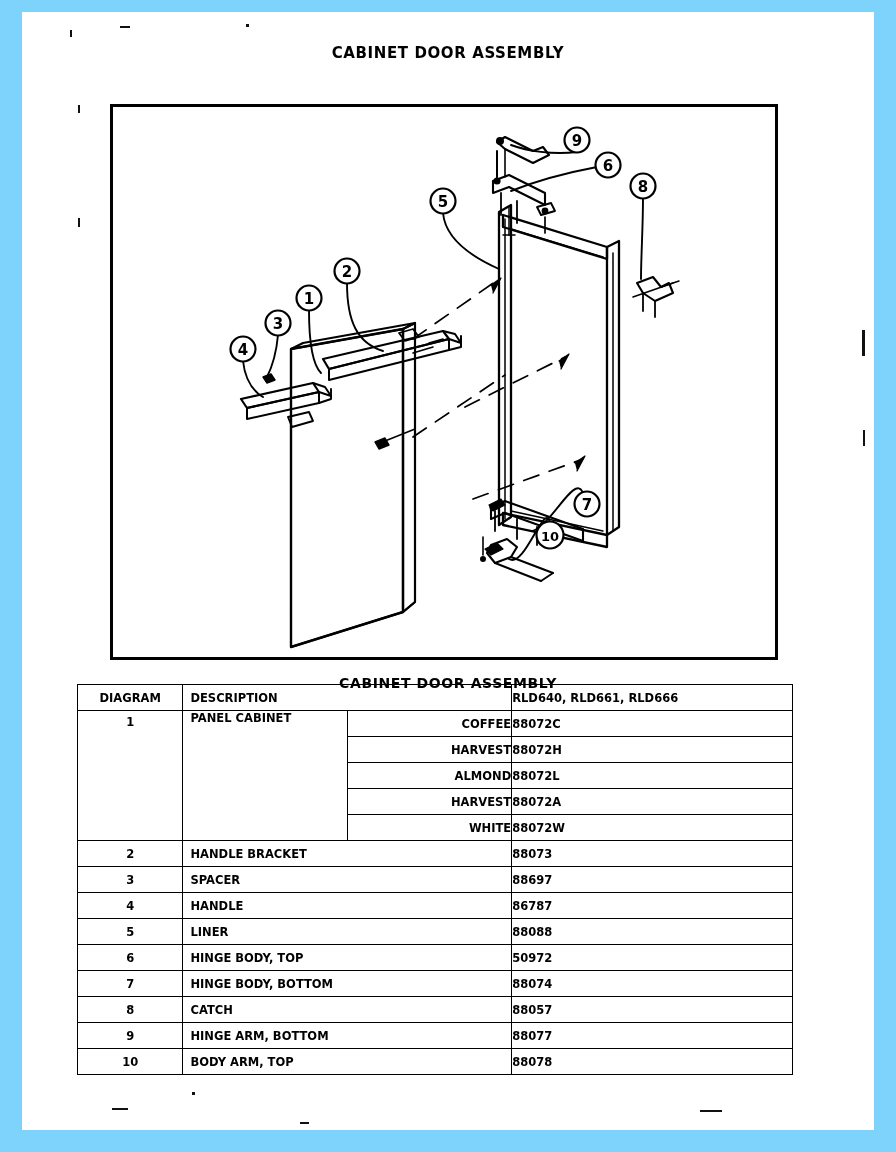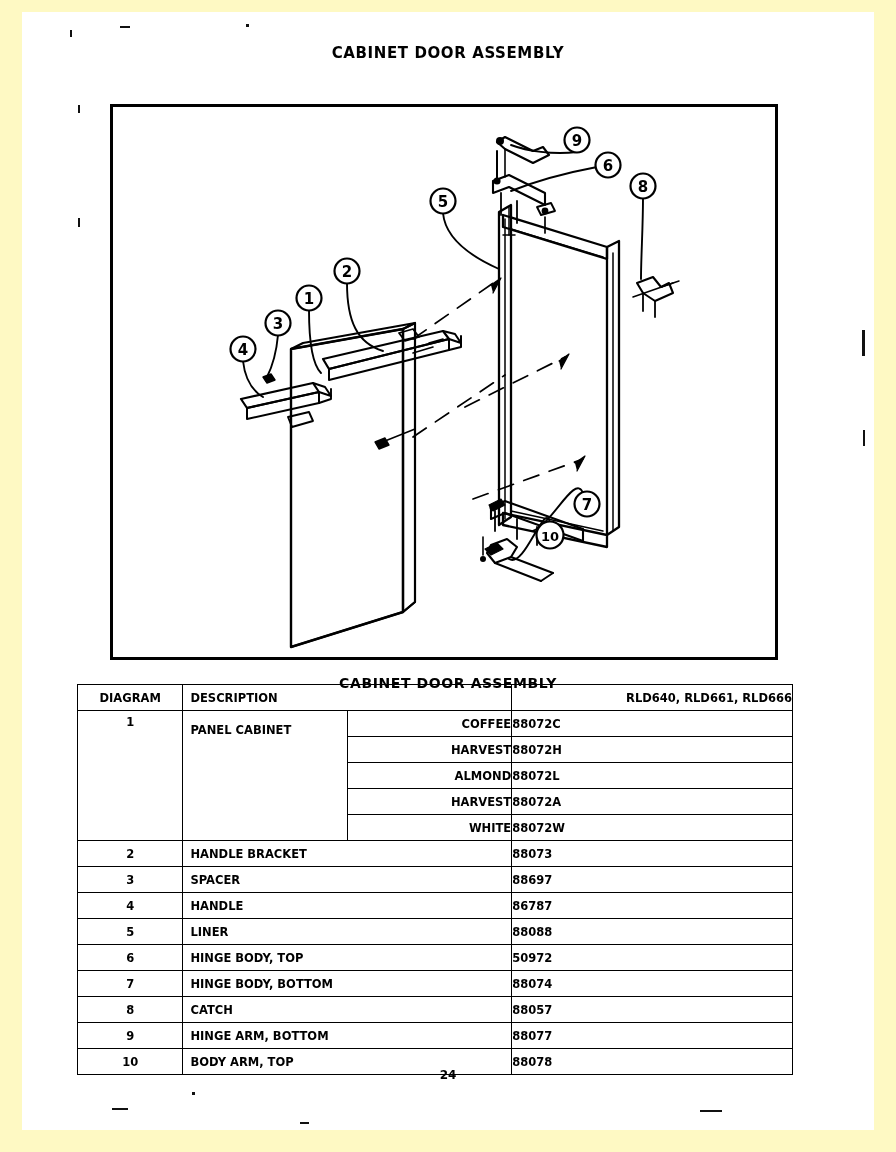--- a/index.html
+++ b/index.html
@@ -4,21 +4,21 @@
 <style>
   html, body {
     margin: 0;
     padding: 0;
     background: #ffffff;
   }
   .page {
     position: relative;
     width: 896px;
     height: 1152px;
-    background: #fef9c3;
+    background: #7dd3fc;
     font-family: "Liberation Sans", sans-serif;
     overflow: hidden;
   }
   
   .sheet {
     position: absolute;
     left: 22px;
     top: 12px;
     width: 852px;
     height: 1118px;
@@ -85,21 +85,21 @@
     padding: 0;
     height: 25px;
     vertical-align: middle;
     font-weight: bold;
   }
   .col-diagram { width: 76px; text-align: center; }
   .col-desc    { width: 232px; padding-left: 7px !important; text-align: left; }
   .col-variant { width: 204px; padding-left: 7px !important; text-align: right; }
   .col-part    { width: 204px; text-align: left; }
   .hdr-desc    { padding-left: 7px !important; text-align: left; }
-  .hdr-part    { text-align: right; }
+  .hdr-part    { text-align: left; }
   .nb-right { border-right: none !important; margin-left: 14px; }
   .thick-outer { border-width: 2.5px; }
 
   .page-number {
     position: absolute;
     left: 0;
     top: 1068px;
     width: 896px;
     text-align: center;
     font-size: 12px;
@@ -279,21 +279,21 @@
     <thead>
       <tr>
         <th class="col-diagram thick-outer">DIAGRAM</th>
         <th class="col-desc hdr-desc thick-outer nb-right" colspan="2">DESCRIPTION</th>
         <th class="col-part hdr-part thick-outer">RLD640, RLD661, RLD666</th>
       </tr>
     </thead>
     <tbody>
       <tr>
         <td class="col-diagram" rowspan="5" style="vertical-align:top;padding-top:4px;">1</td>
-        <td class="col-desc" rowspan="5" style="vertical-align:top;padding-top:12px;">PANEL CABINET</td>
+        <td class="col-desc" rowspan="5" style="vertical-align:top;padding-top:0;">PANEL CABINET</td>
         <td class="col-variant">COFFEE</td>
         <td class="col-part">88072C</td>
       </tr>
       <tr>
         <td class="col-variant">HARVEST</td>
         <td class="col-part">88072H</td>
       </tr>
       <tr>
         <td class="col-variant">ALMOND</td>
         <td class="col-part">88072L</td>
@@ -348,14 +348,13 @@
         <td class="col-part">88077</td>
       </tr>
       <tr>
         <td class="col-diagram thick-outer">10</td>
         <td class="col-desc nb-right thick-outer" colspan="2">BODY ARM, TOP</td>
         <td class="col-part thick-outer">88078</td>
       </tr>
     </tbody>
   </table>
 
-  <div class="page-number">24</div>
 </div>
 
 </body></html>

